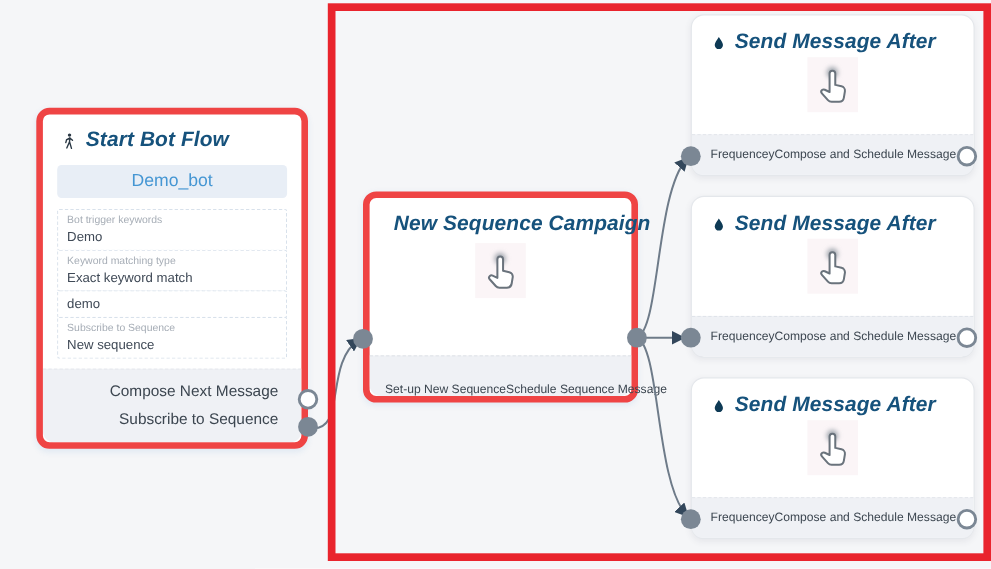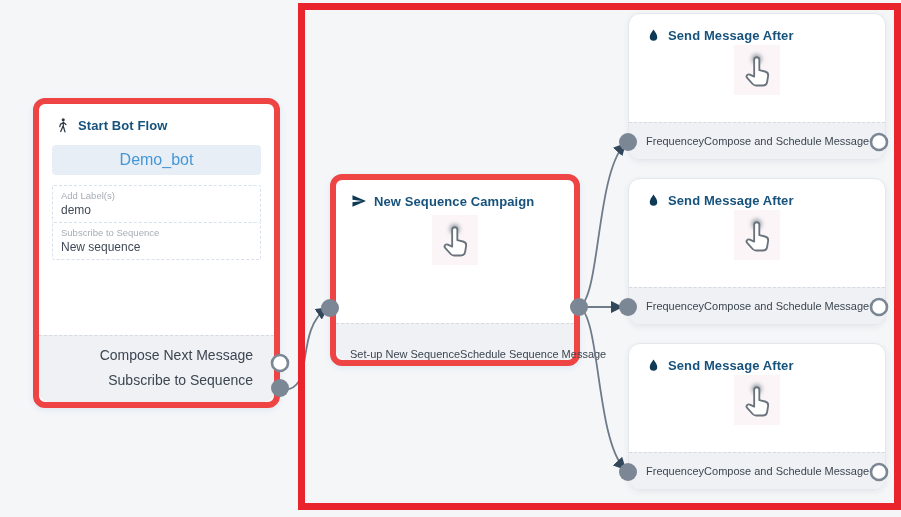--- a/index.html
+++ b/index.html
@@ -5,21 +5,21 @@
   html,body{margin:0;padding:0;}
   #app{
     position:relative;width:901px;height:517px;background:#f5f6f8;overflow:hidden;
     font-family:"Liberation Sans",sans-serif;
   }
   svg.edges-layer{position:absolute;left:0;top:0;z-index:4;pointer-events:none;}
   .node{position:absolute;background:#fff;border-radius:12px;box-sizing:border-box;z-index:2;}
   .node.selected{border:6px solid #ef4444;box-shadow:0 2px 6px rgba(40,120,200,.10);}
   .node.plain{border:1px solid #e4e7eb;box-shadow:0 2px 6px rgba(60,70,90,.08);}
   .node-header{display:flex;align-items:center;gap:7px;padding:13px 15px 6px;}
-  .node-title{font-size:13px;font-weight:bold;color:#16527c;letter-spacing:.1px;white-space:nowrap;}
+  .node-title{font-size:19px;font-weight:bold;color:#16527c;letter-spacing:.1px;white-space:nowrap;font-style:italic;}
   .demo-btn{margin:5px 13px 0;padding:6px 0;text-align:center;background:#e8eef6;color:#4596d3;
     font-size:16px;border-radius:4px;cursor:pointer;}
   .fields{margin:10px 13px 0;}
   .field{border:1px dashed #d8e1eb;border-radius:2px;padding:3px 8px 4px;background:#fff;}
   .field + .field{margin-top:-1px;}
   .field-label{font-size:9.5px;color:#a6adb6;line-height:13px;}
   .field-value{font-size:12px;color:#3f4956;line-height:16px;}
   .node-footer{position:absolute;left:0;right:0;bottom:0;background:#eff1f5;
     border-top:1px dashed #d5dae1;border-radius:0 0 10px 10px;}
   .start-footer{padding:7px 0 9px;}
@@ -44,21 +44,28 @@
     <div class="node-header">
       <svg width="17" height="17" viewBox="0 0 24 24">
         <circle cx="13" cy="4" r="2.2" fill="#2b3945"></circle>
         <path d="M13.4 7.2 L13 12.5 L15.5 21 M13 12.5 L9.5 20.5 M13.4 7.6 L16.8 10.6 M13 8 L9.2 10 L8.2 13.6" stroke="#2b3945" stroke-width="1.8" fill="none" stroke-linecap="round"></path>
       </svg>
       <span class="node-title">Start Bot Flow</span>
     </div>
     <div class="demo-btn">Demo_bot</div>
     <div class="fields">
       <div class="field">
-        <div class="field-label">Add Label(s)</div>
+        <div class="field-label">Bot trigger keywords</div>
+        <div class="field-value">Demo</div>
+      </div>
+      <div class="field">
+        <div class="field-label">Keyword matching type</div>
+        <div class="field-value">Exact keyword match</div>
+      </div>
+      <div class="field">
         <div class="field-value">demo</div>
       </div>
       <div class="field">
         <div class="field-label">Subscribe to Sequence</div>
         <div class="field-value">New sequence</div>
       </div>
     </div>
     <div class="node-footer start-footer">
       <div class="out-row">Compose Next Message</div>
       <div class="out-row">Subscribe to Sequence</div>

